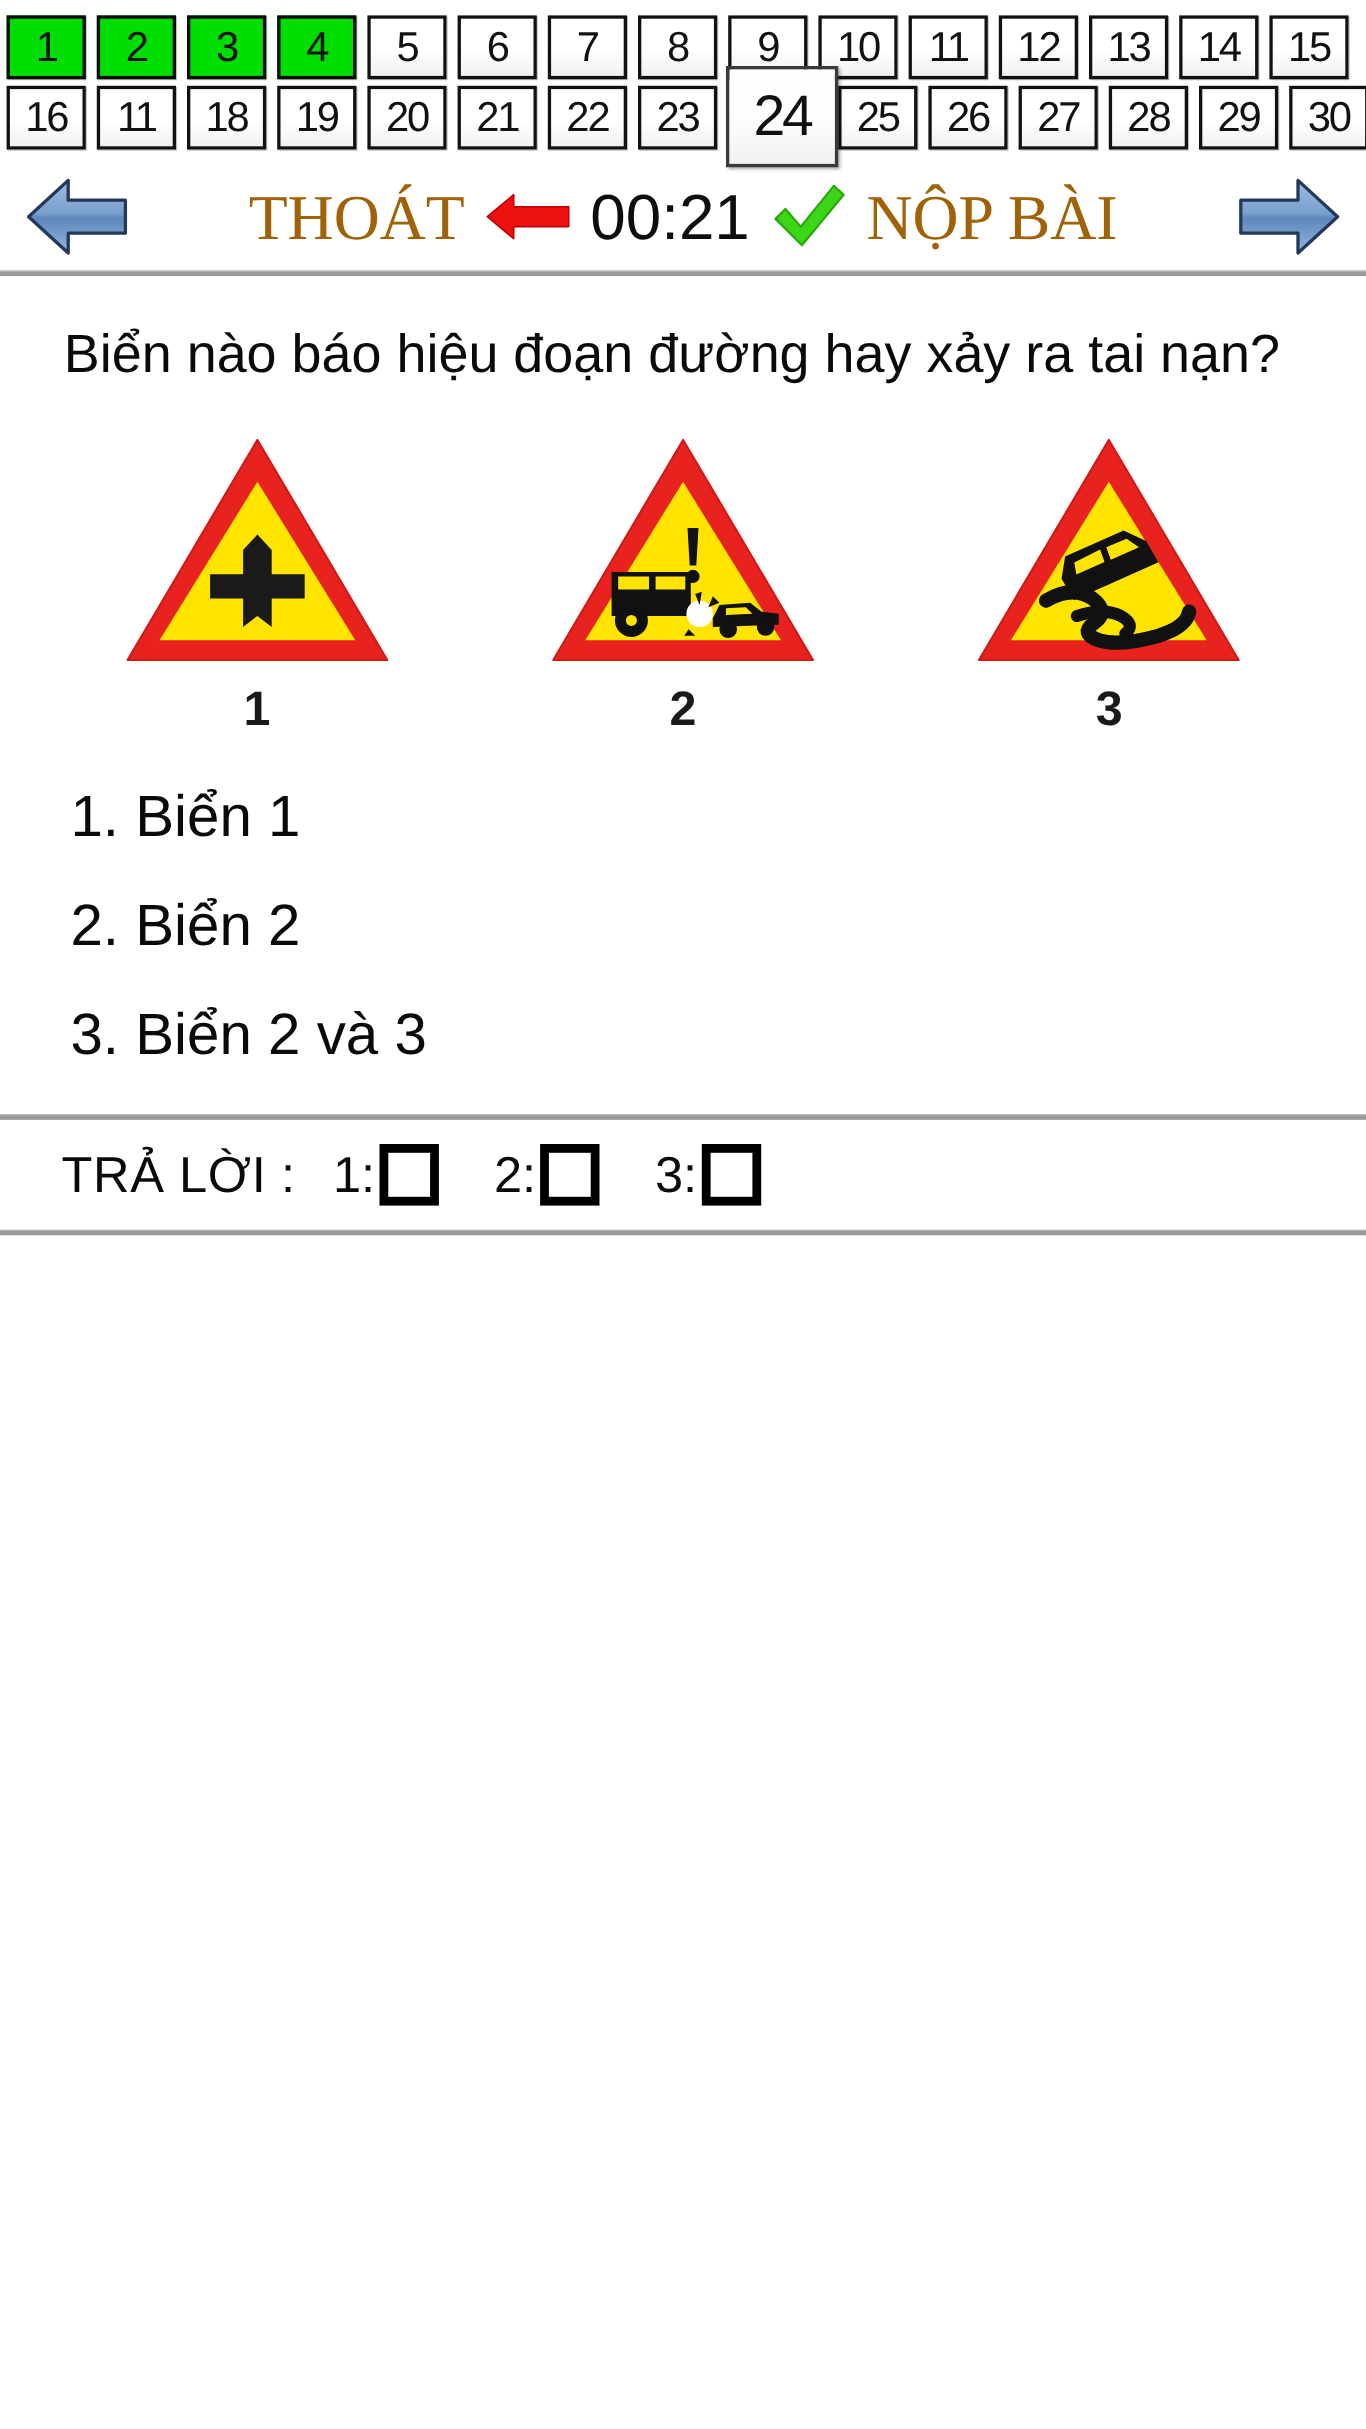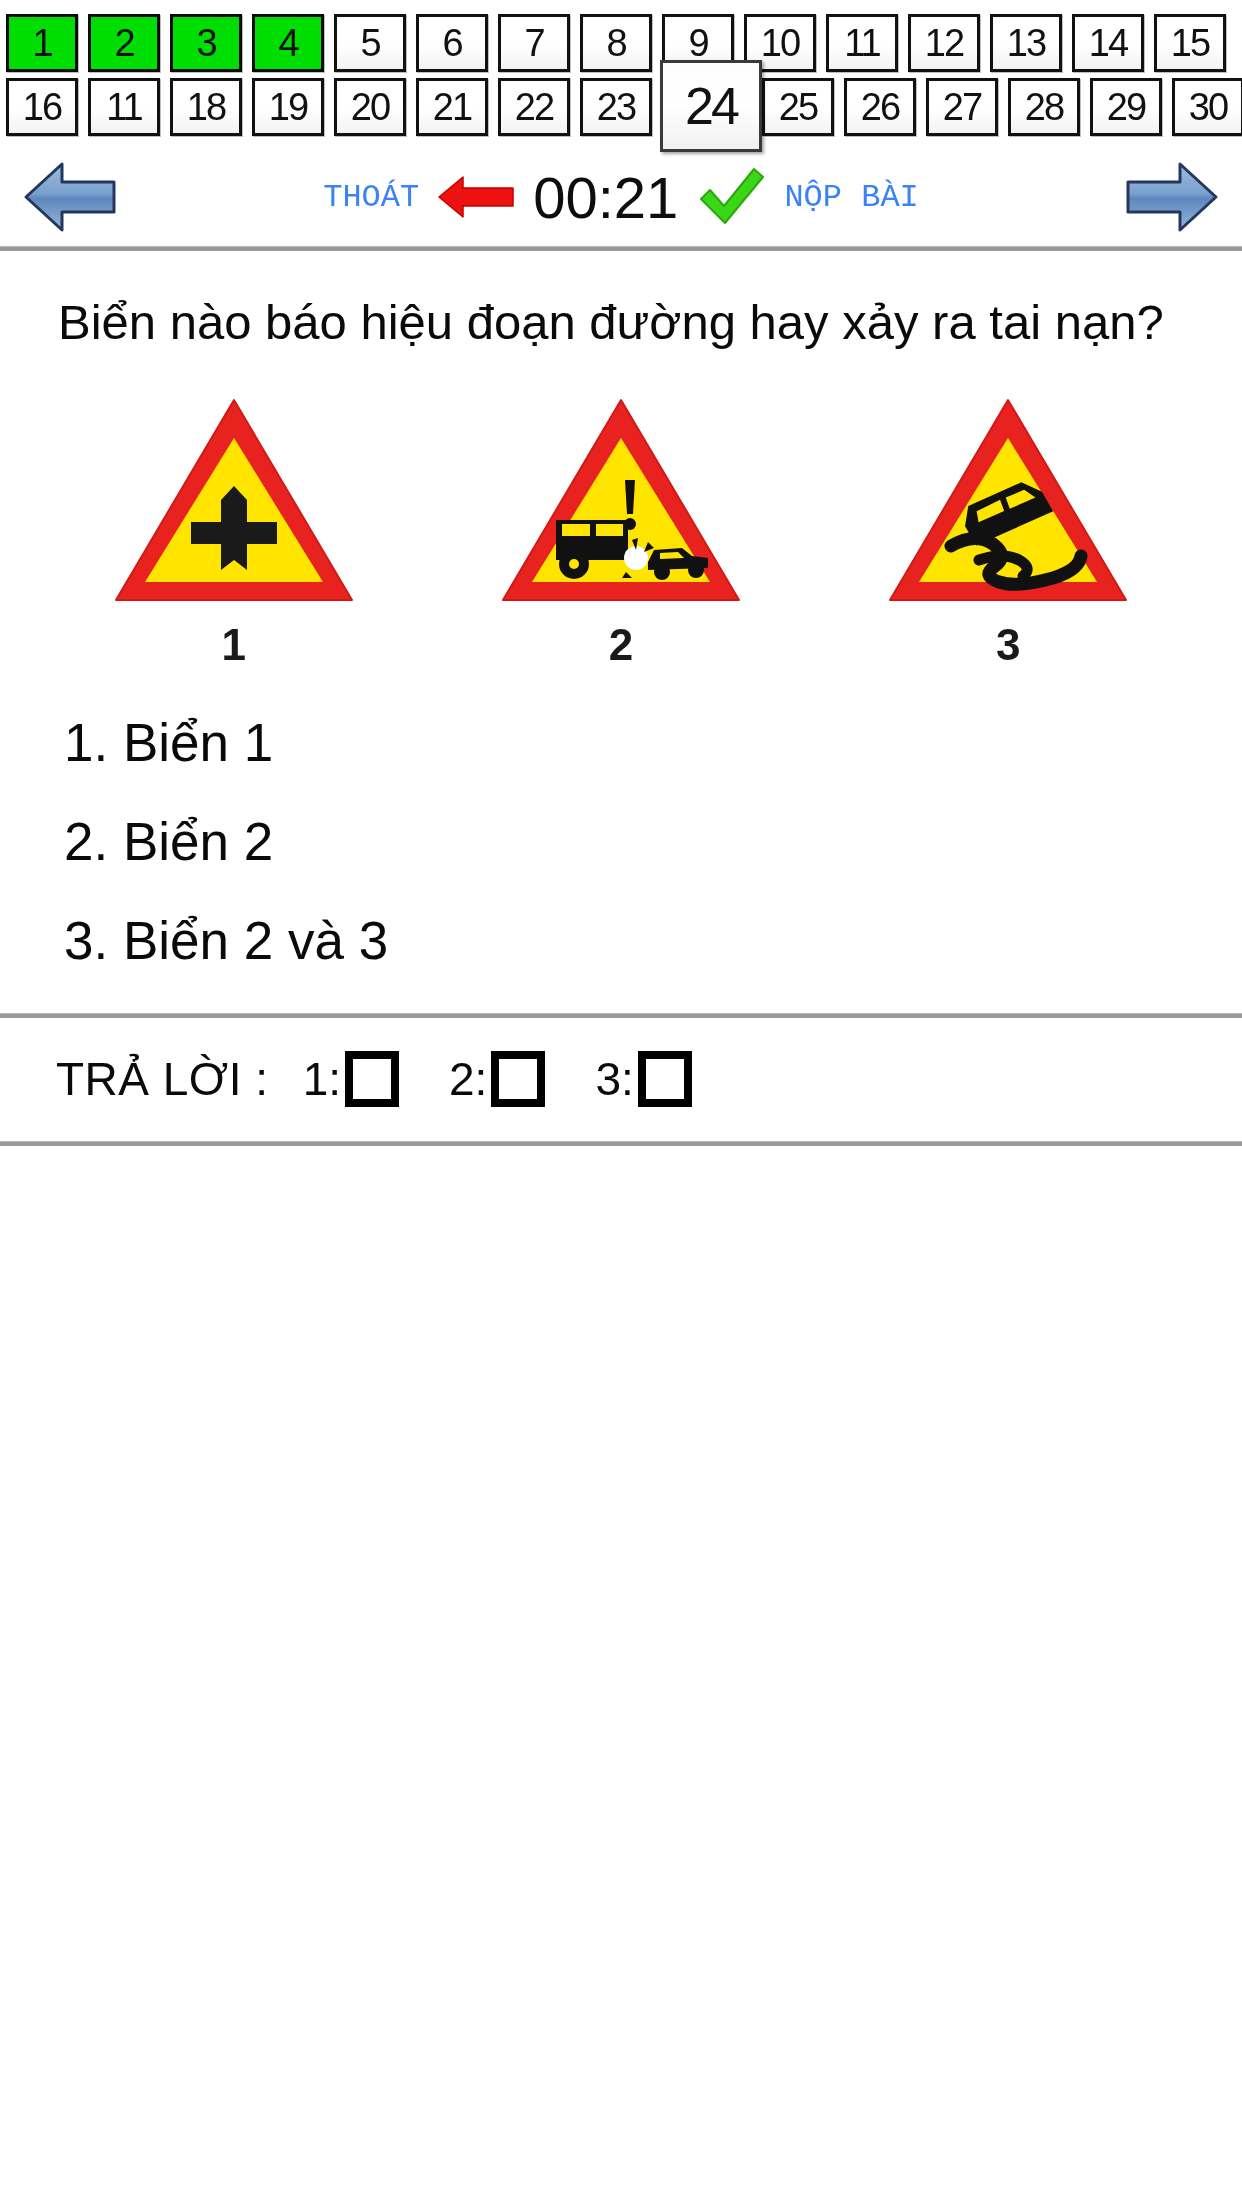--- a/index.html
+++ b/index.html
@@ -84,25 +84,25 @@
     align-items: center;
   }
   .tb-mid {
     flex: 1 1 auto;
     display: flex;
     align-items: center;
     justify-content: center;
     gap: 18px;
   }
   .tb-label {
-    font-size: 32px;
-    font-family: Liberation Mono, monospace;
+    font-size: 58px;
+    font-family: Liberation Serif, serif;
     letter-spacing: 0px;
     white-space: nowrap;
-    color: #3b82f6;
+    color: #a16207;
   }
   .timer {
     font-size: 58px;
     font-family: "Liberation Sans", sans-serif;
     white-space: nowrap;
     color: #0d0d0d;
   }
   .nav-arrow { width: 96px; height: 74px; display:block; }
   .red-arrow { width: 78px; height: 46px; display:block; }
   .check-mark { width: 70px; height: 62px; display:block; }
@@ -159,21 +159,21 @@
   .option {
     font-size: 53px;
     line-height: 1;
     margin-bottom: 46px;
     font-family: "Liberation Sans", sans-serif;
     color: #0a0a0a;
   }
 
   
   #answer-bar {
-    height: 123px;
+    height: 100px;
     display: flex;
     align-items: center;
     padding: 0 0 0 56px;
     box-sizing: border-box;
   }
   #answer-label {
     font-size: 46px;
     letter-spacing: 0.5px;
     margin-right: 34px;
     font-family: "Liberation Sans", sans-serif;

